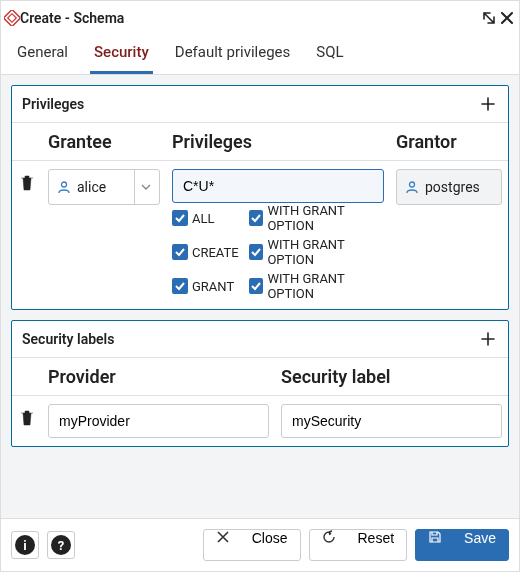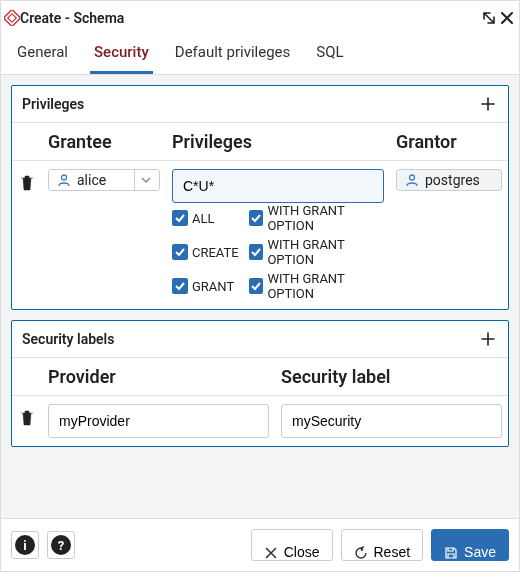--- a/index.html
+++ b/index.html
@@ -28,40 +28,40 @@
   .grid-row { display:flex; }
   .cell { padding:8px 6px; }
   .del-col { width:30px; display:flex; align-items:flex-start; justify-content:center; padding-top:14px;}
   .del-btn { cursor:pointer; }
   .del-btn svg { width:14px; height:16px; }
 
   .priv-grantee { width:124px; }
   .priv-priv { flex:1; }
   .priv-grantor { width:118px; }
 
-  .role-select { display:flex; align-items:center; gap:6px; height:22px; border:1px solid #c9ccd0; border-radius:3px; padding:0 8px; background:#fff; cursor:pointer;}
+  .role-select { display:flex; align-items:center; gap:6px; height:36px; border:1px solid #c9ccd0; border-radius:3px; padding:0 8px; background:#fff; cursor:pointer;}
   .role-select.readonly { background:#f1f3f5; cursor:default;}
   .role-select .caret { margin-left:auto; color:#888; border-left:1px solid #c9ccd0; padding-left:6px; height:100%; display:flex; align-items:center;}
   .user-icon svg { width:14px; height:14px; display:block; }
 
   .priv-input { width:100%; height:34px; border:1.5px solid #2b6db2; border-radius:3px; padding:12px 10px; font-size:14px; background:#f3f6fa; }
   .checks { margin-top:0; display:grid; grid-template-columns: auto auto; column-gap:10px; row-gap:4px; font-size:13px;}
   .chk { display:flex; align-items:center; gap:4px; }
   .chk-box { width:16px; height:16px; background:#2b6db2; border-radius:2px; display:flex; align-items:center; justify-content:center;}
   .chk-box svg { width:12px; height:12px; }
 
   .sec-provider { flex:1; }
   .sec-label { flex:1; }
   .text-input { width:100%; height:34px; border:1px solid #c9ccd0; border-radius:3px; padding:8px 10px; font-size:14px; }
 
   .footer { display:flex; align-items:center; gap:8px; padding:10px; border-top:1px solid #ddd; background:#fff;}
   .icon-circle { width:28px; height:28px; border:1px solid #c9ccd0; border-radius:3px; display:flex; align-items:center; justify-content:center; cursor:pointer;}
   .icon-circle .dot { width:20px; height:20px; border-radius:50%; background:#222; color:#fff; display:flex; align-items:center; justify-content:center; font-weight:700; font-size:13px;}
   .footer .spacer { flex:1; }
-  .btn { height:32px; border:1px solid #c9ccd0; background:#fff; border-radius:3px; padding:0 12px; display:flex; align-items:flex-end; gap:6px; font-size:14px; cursor:pointer;}
+  .btn { height:32px; border:1px solid #c9ccd0; background:#fff; border-radius:3px; padding:0 12px; display:flex; align-items:flex-start; gap:22px; font-size:14px; cursor:pointer;}
   .btn.primary { background:#2b6db2; color:#ffffff; border-color:#2b6db2; }
   .btn svg { width:14px; height:14px; }
   .head-spacer { width:30px; }
 </style>
 </head>
 <body>
 
 <div class="dialog">
 
   <div class="titlebar">

